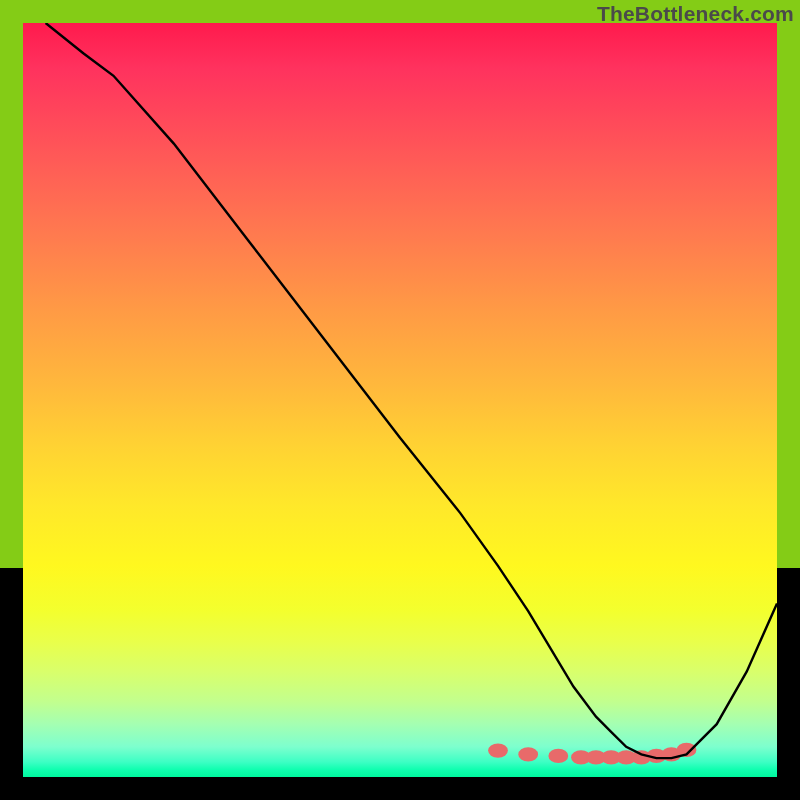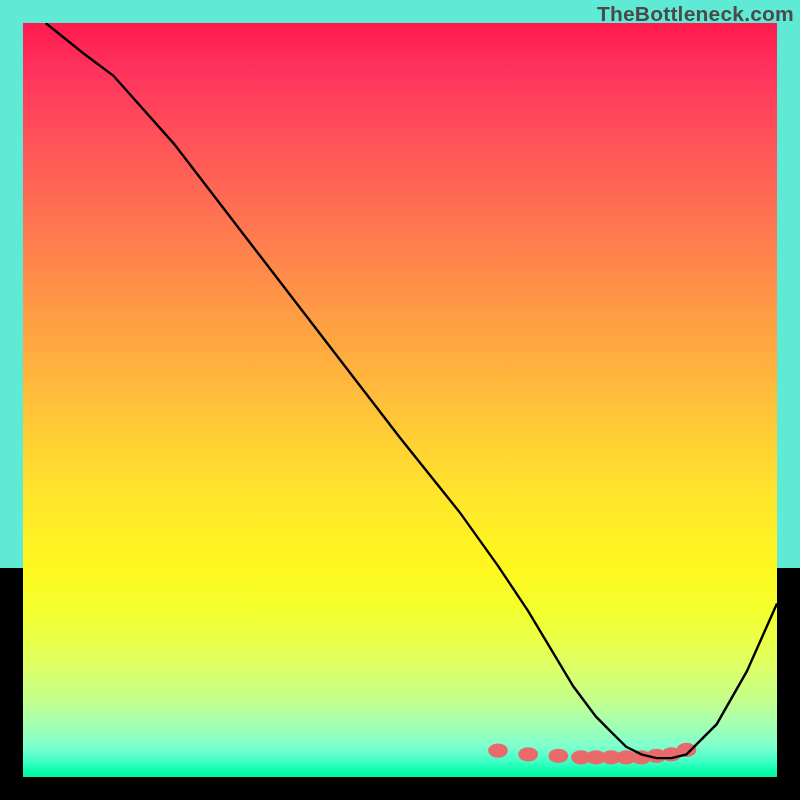--- a/index.html
+++ b/index.html
@@ -10,21 +10,21 @@
     background: #000;
     overflow: hidden;
     font-family: Arial, Helvetica, sans-serif;
   }
   .frame {
     position: absolute;
     left: 0;
     top: 0;
     width: 800px;
     height: 568px;
-    background: #5eead4;
+    background: #84cc16;
   }
   .plot {
     position: absolute;
     left: 23px;
     top: 23px;
     width: 754px;
     height: 754px;
     background: linear-gradient(
       to bottom,
       #ff1a4d 0%,

